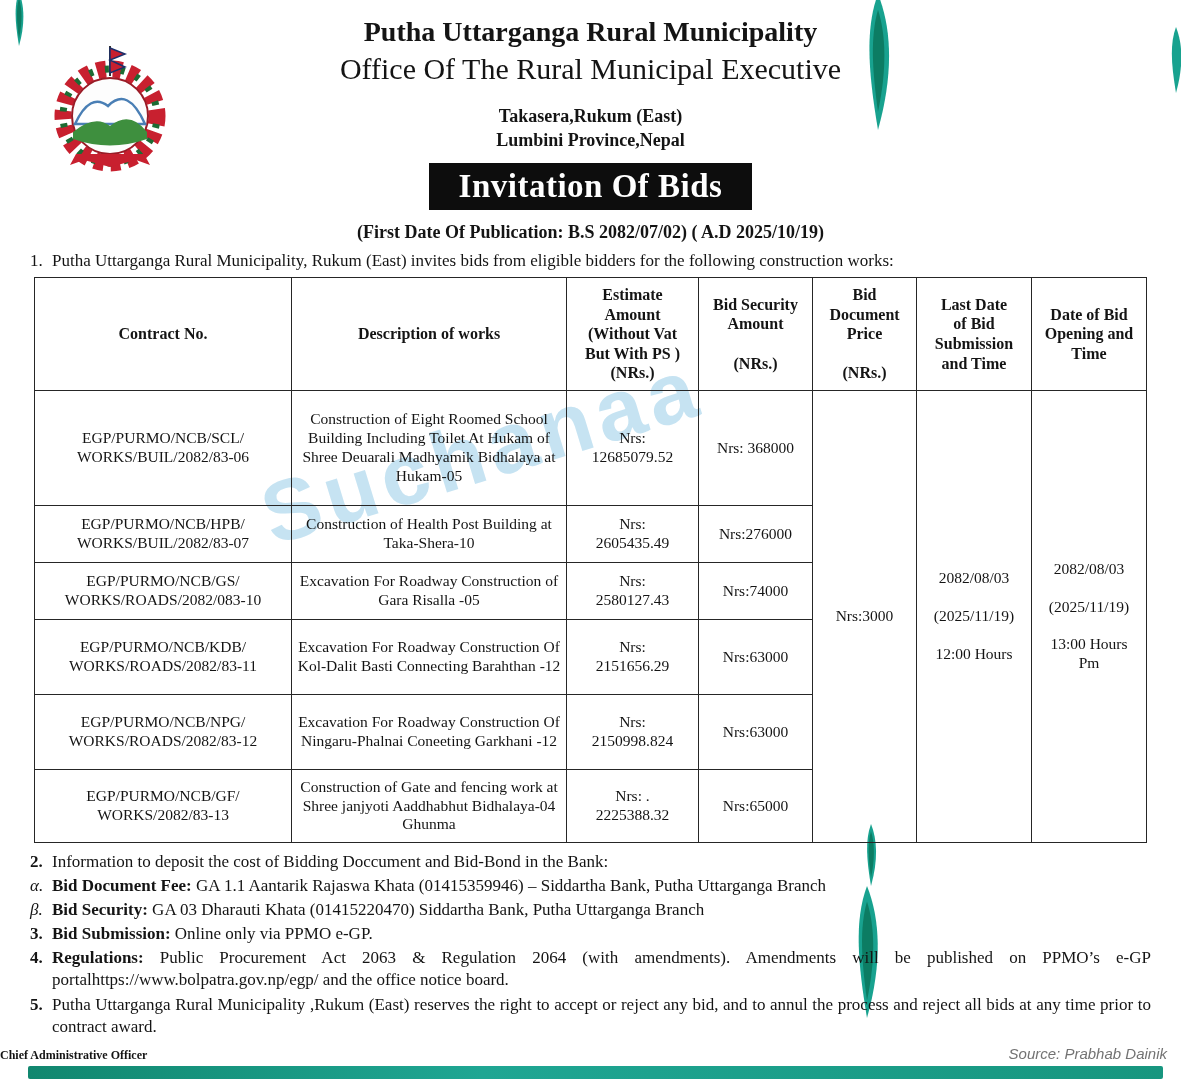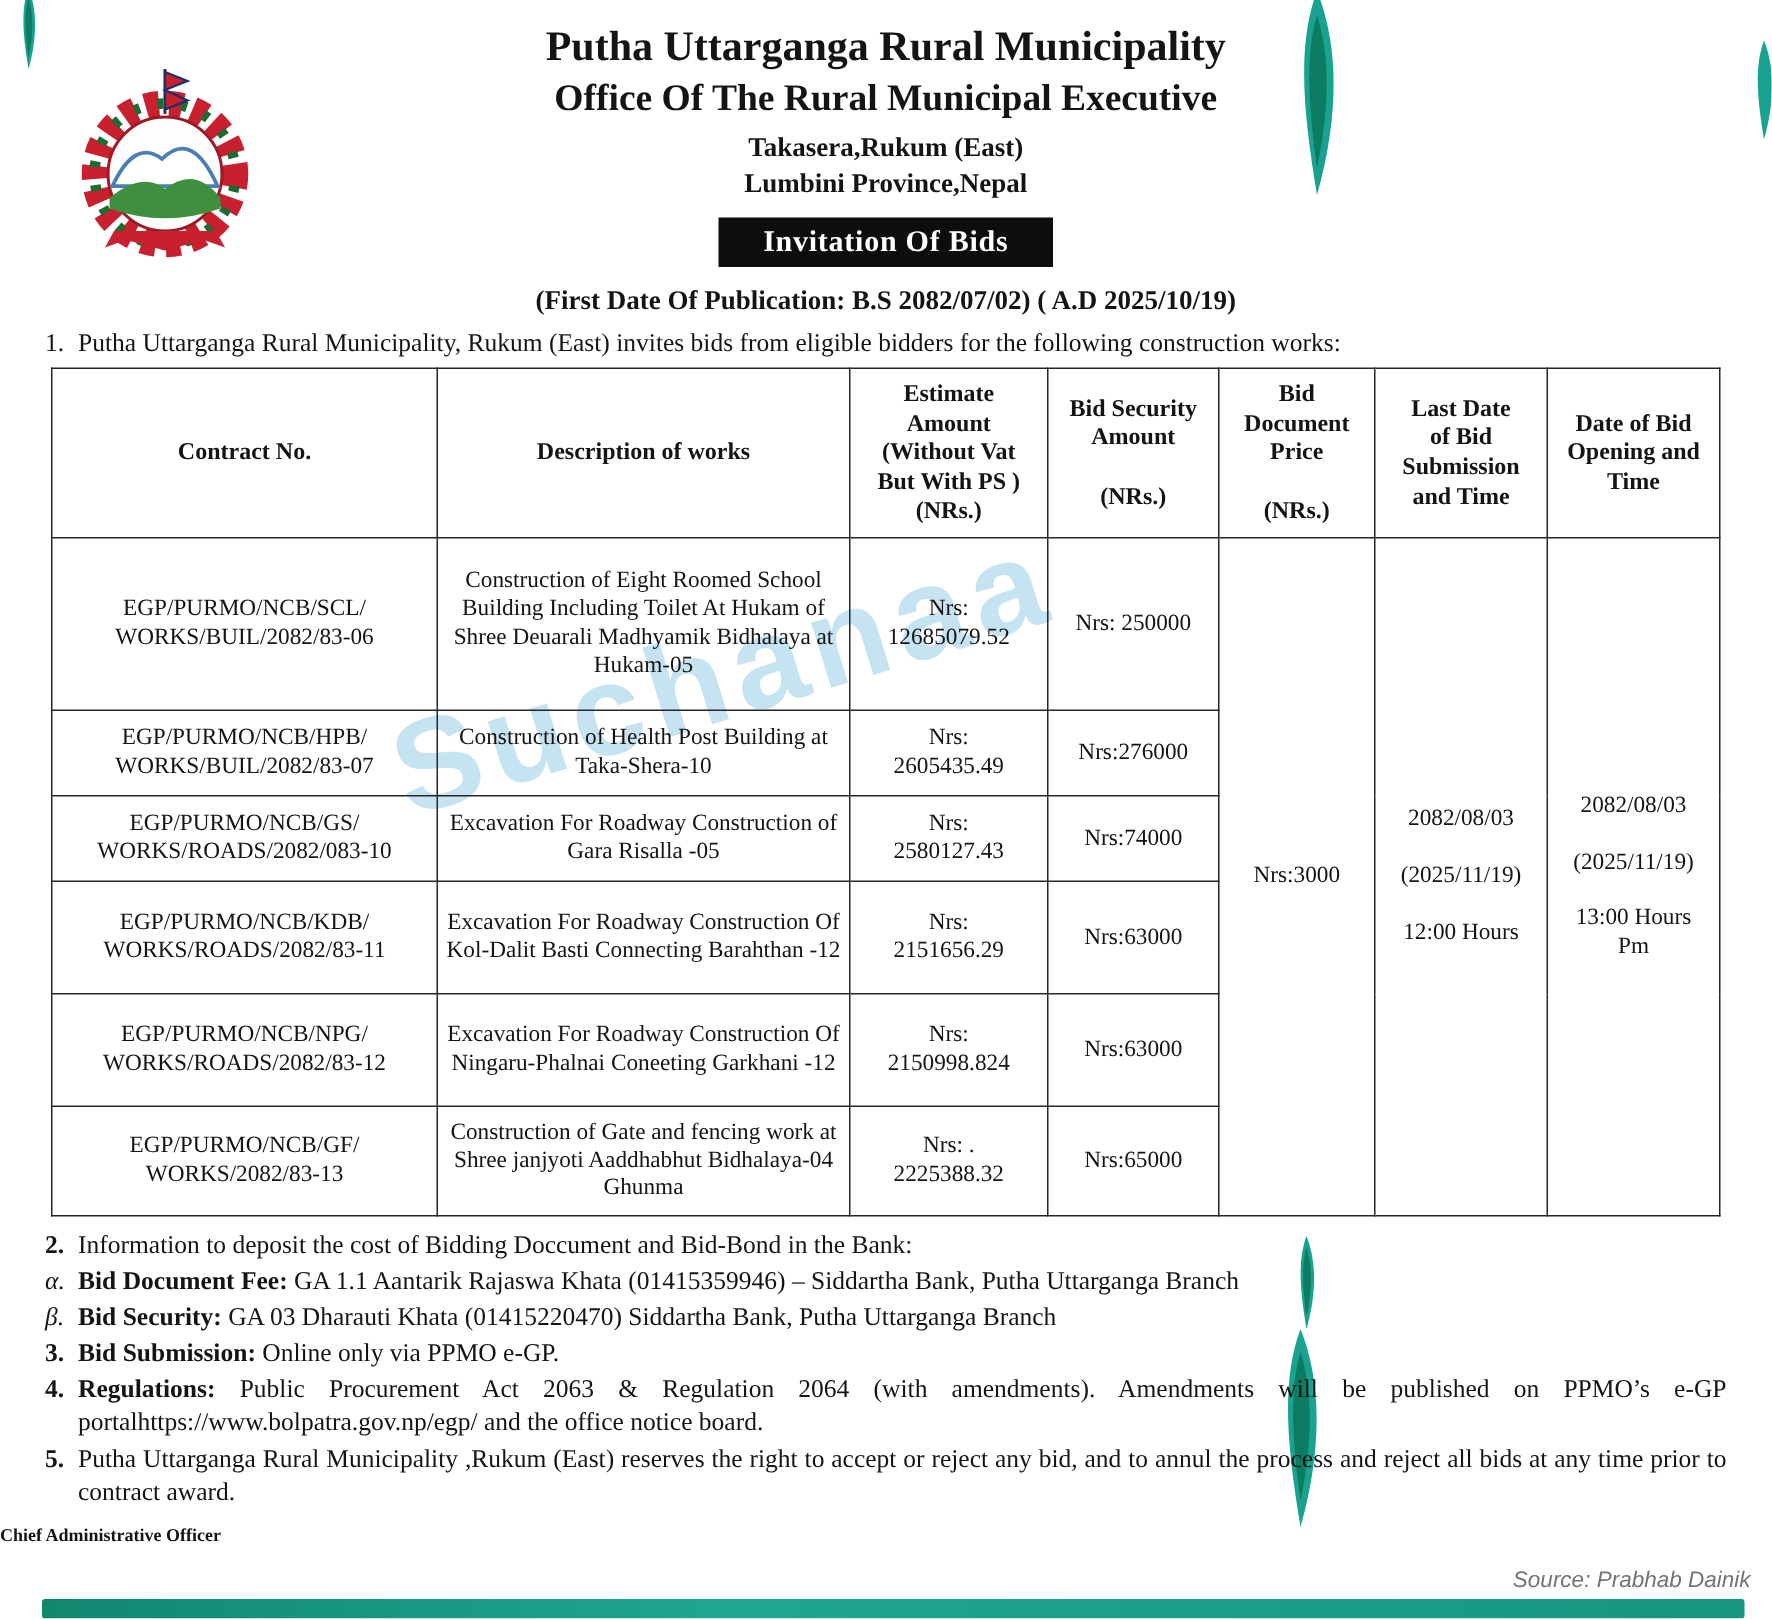--- a/index.html
+++ b/index.html
@@ -20,25 +20,25 @@
   .bottom-bar{
     position:absolute;left:28px;right:18px;bottom:0;height:13px;z-index:0;
     background:linear-gradient(90deg,#11876f,#1fa693 40%,#17967f);
     border-radius:2px;
   }
   
   .content{position:relative;z-index:1;}
   .logo{position:absolute;left:50px;top:40px;z-index:2;}
   .header{ text-align:center;padding-top:12px; }
   .muni{font-size:28px;font-weight:bold;margin:4px 0 0;}
-  .office{font-size:25px;font-weight:bold;margin:4px 0 8px;}
+  .office{font-size:30px;font-weight:normal;margin:4px 0 20px;}
   .addr{font-size:18px;font-weight:bold;margin:3px 12px;}
   .banner{
     display:inline-block;background:#0d0d0d;color:#ffffff;
-    font-size:20px;font-weight:bold;padding:5px 30px;margin:9px 0 2px;
+    font-size:33px;font-weight:bold;padding:5px 30px;margin:9px 0 2px;
     letter-spacing:0.5px;
   }
   .pub{font-size:18px;font-weight:bold;margin:10px 0 8px;text-align:center;}
   .intro{font-size:17px;margin:2px 30px 6px;position:relative;padding-left:22px;text-align:left;}
   .intro .marker{position:absolute;left:0;}
   
   table.bids{
     width:1112px;margin:2px auto 8px;border-collapse:collapse;table-layout:fixed;
     background:transparent;
   }
@@ -149,21 +149,21 @@
       <th>Date of Bid
 Opening and
 Time</th>
     </tr>
     <tr class="r1">
       <td class="pre">EGP/PURMO/NCB/SCL/
 WORKS/BUIL/2082/83-06</td>
       <td>Construction of Eight Roomed School Building Including Toilet At Hukam of Shree Deuarali Madhyamik Bidhalaya at Hukam-05</td>
       <td class="pre">Nrs:
 12685079.52</td>
-      <td>Nrs: 250000</td>
+      <td>Nrs: 368000</td>
       <td rowspan="6" class="pre">Nrs:3000</td>
       <td rowspan="6" class="pre">2082/08/03
 
 (2025/11/19)
 
 12:00 Hours</td>
       <td rowspan="6" class="pre">2082/08/03
 
 (2025/11/19)
 

